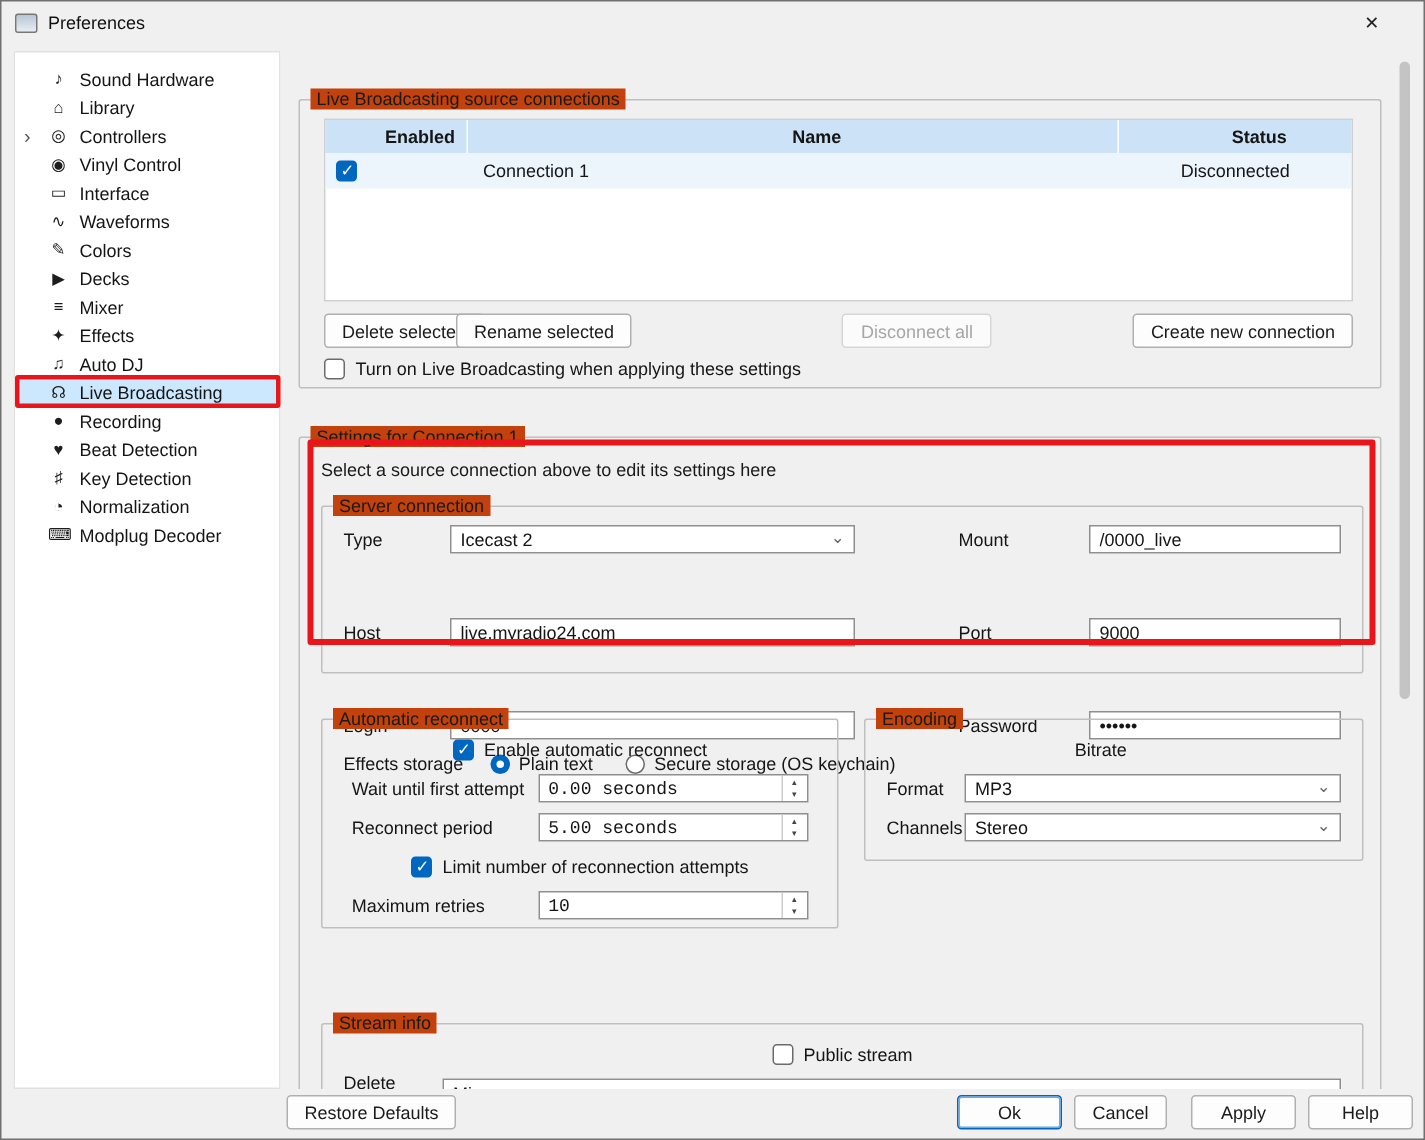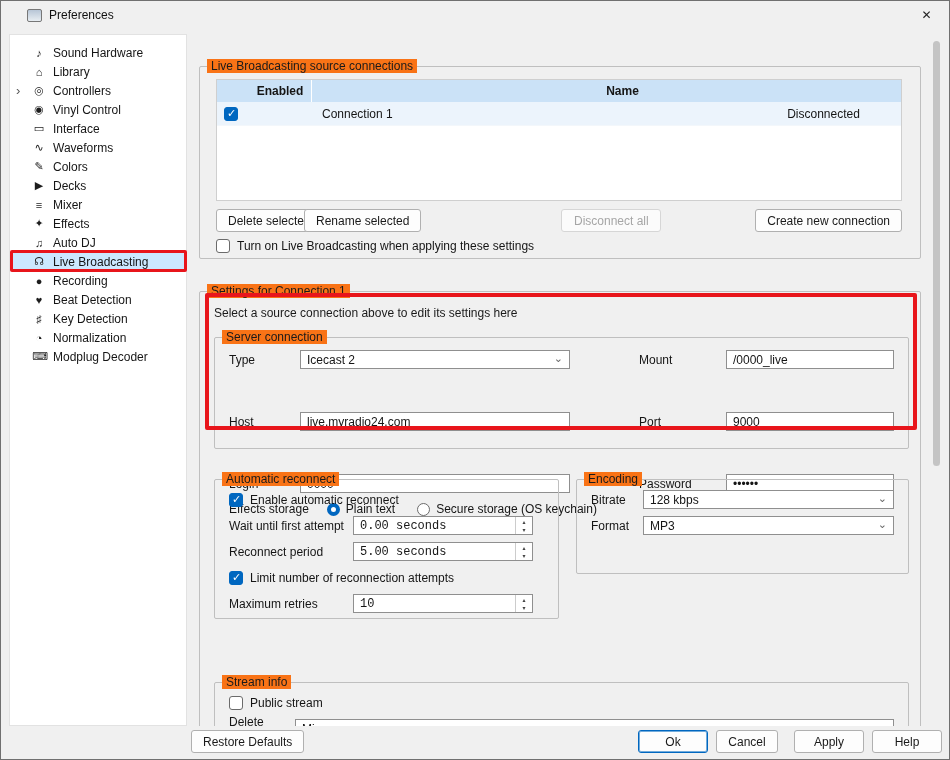--- a/index.html
+++ b/index.html
@@ -3,38 +3,38 @@
 <meta charset="utf-8">
 <style>
   * { box-sizing: border-box; }
   body { margin:0; background:#ffffff; }
   .window{
     position:relative; width:950px; height:760px; background:#f0f0f0;
     border:1px solid #707070; overflow:hidden;
     font-family:"Liberation Sans","DejaVu Sans",sans-serif; font-size:12px; color:#151515;
   }
   
-  .titlebar{ position:absolute; left:0; top:0; right:0; height:28px; display:flex; align-items:center; padding-left:26px; }
+  .titlebar{ position:absolute; left:0; top:0; right:12px; height:28px; display:flex; align-items:center; padding-left:9px; }
   .app-icon{ width:15px; height:13px; border:1px solid #777; background:linear-gradient(#b7c6d6,#e8edf2); margin-right:7px; border-radius:2px; }
   .win-title{ font-size:12px; color:#111; }
   .close-btn{ position:absolute; top:0; right:0; width:45px; height:28px; display:flex; align-items:center; justify-content:center; font-size:12px; color:#222; cursor:default; }
   
   .sidebar{ position:absolute; left:8px; top:33px; width:178px; height:692px; background:#ffffff; border:1px solid #e2e2e2; padding-top:8px; }
   .side-item{ height:19px; display:flex; align-items:center; gap:7px; padding-left:22px; position:relative; white-space:nowrap; }
   .side-item .glyph{ width:14px; text-align:center; font-size:11px; color:#1d1d1d; flex:0 0 auto; }
   .side-item .expander{ position:absolute; left:6px; font-size:13px; color:#555; }
   .side-item.selected{ background:#cce8ff; }
   
   .anno{ position:absolute; border:3px solid #e8151b; pointer-events:none; z-index:60; border-radius:2px; }
   #anno-sidebar{ left:9px; top:249px; width:177px; height:22px; }
   #anno-server{ left:204px; top:292px; width:712px; height:137px; border-width:4px; }
   
   .main{ position:absolute; left:190px; top:33px; width:739px; height:692px; overflow:hidden; }
   .gbox{ position:absolute; border:1px solid #bfbfbf; border-radius:2px; }
-  .gtitle{ position:absolute; top:-8px; left:7px; background:#f97316; padding:0 4px; white-space:nowrap; color:#1a1a1a; }
+  .gtitle{ position:absolute; top:-8px; left:7px; background:#c2410c; padding:0 4px; white-space:nowrap; color:#1a1a1a; }
   #g-connections{ left:8px; top:32px; width:722px; height:193px; }
   #g-settings{ left:8px; top:257px; width:722px; height:520px; }
   #g-server{ left:23px; top:303px; width:695px; height:112px; }
   #g-reconnect{ left:23px; top:445px; width:345px; height:140px; }
   #g-encoding{ left:385px; top:445px; width:333px; height:95px; }
   #g-stream{ left:23px; top:648px; width:695px; height:110px; }
   .hint{ position:absolute; left:23px; top:272px; color:#1a1a1a; }
   
   .table{ position:absolute; left:17px; top:13px; width:686px; height:122px; background:#ffffff; border:1px solid #cfcfcf; }
   .thead{ display:flex; height:22px; background:#cbe2f7; align-items:stretch; font-weight:bold; }
@@ -78,21 +78,21 @@
   .spin .up::after{ content:"▴"; }
   .spin .down::after{ content:"▾"; }
   
   .server-grid{ display:grid; grid-template-columns:28px 270px 70px 1fr; column-gap:6px; row-gap:7px;
                 padding:12px 14px 0 14px; align-items:center;gap:43px; }
   .server-grid .lbl2{ padding-left:26px; }
   .storage-row{ display:flex; align-items:center; padding-left:14px; margin-top:9px; gap:6px; }
   .storage-row .lbl{ margin-right:12px; }
   .storage-row .opt2{ margin-left:16px; }
   
-  .frow{ display:flex; align-items:center; height:19px; margin-bottom:7px; }
+  .frow{ display:flex; align-items:center; height:19px; margin-bottom:7px;justify-content:center; }
   .pad{ padding:10px 14px 0 14px; }
   .frow .lbl-120{ flex:0 0 124px; }
   .frow .lbl-52{ flex:0 0 52px; }
   .frow .lbl-66{ flex:0 0 66px; }
   
   .scrollbar{ position:absolute; left:929px; top:33px; width:13px; height:692px; background:#f0f0f0; }
   .scroll-thumb{ position:absolute; left:3px; top:7px; width:7px; height:425px; background:#c4c4c4; border-radius:4px; }
   
   .footer-btn{ position:absolute; top:729px; height:23px; }
   #btn-restore{ left:190px; }
@@ -189,20 +189,21 @@
   <div class="main">
 
     <div class="gbox" id="g-connections">
       <span class="gtitle">Live Broadcasting source connections</span>
     </div>
 
     <div class="table" style="position:absolute; left:25px; top:45px;">
       <div class="thead">
         <div class="th col-enabled">Enabled</div>
         <div class="th col-name">Name</div>
+        <div class="th col-status">Status</div>
       </div>
       <div class="trow">
         <div class="td col-enabled">
           <span class="cb checked"></span>
         </div>
         <div class="td col-name">Connection 1</div>
         <div class="td col-status">Disconnected</div>
       </div>
     </div>
 
@@ -296,29 +297,32 @@
           </div>
         </div>
       </div>
     </div>
 
     <div class="gbox" id="g-encoding">
       <span class="gtitle">Encoding</span>
       <div class="pad">
         <div class="frow">
           <span class="lbl-52">Bitrate</span>
-          <div class="select">
-            <span>128 kbps</span>
-            <span class="chev"></span>
-          </div>
         </div>
         <div class="frow">
           <span class="lbl-52">Format</span>
           <div class="select">
             <span>MP3</span>
+            <span class="chev"></span>
+          </div>
+        </div>
+        <div class="frow">
+          <span class="lbl-52">Channels</span>
+          <div class="select">
+            <span>Stereo</span>
             <span class="chev"></span>
           </div>
         </div>
       </div>
     </div>
 
     <div class="gbox" id="g-stream">
       <span class="gtitle">Stream info</span>
       <div class="pad">
         <div class="frow checkrow">

